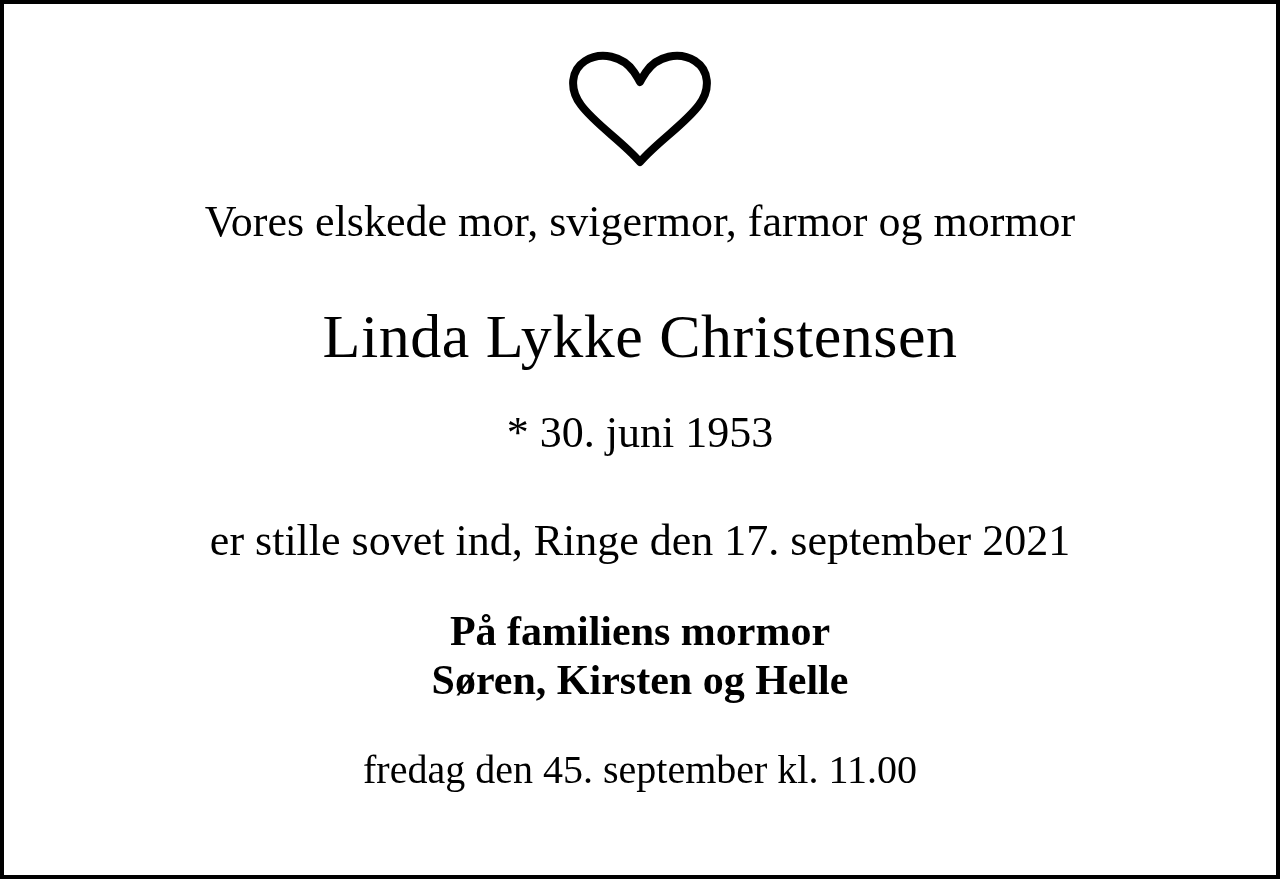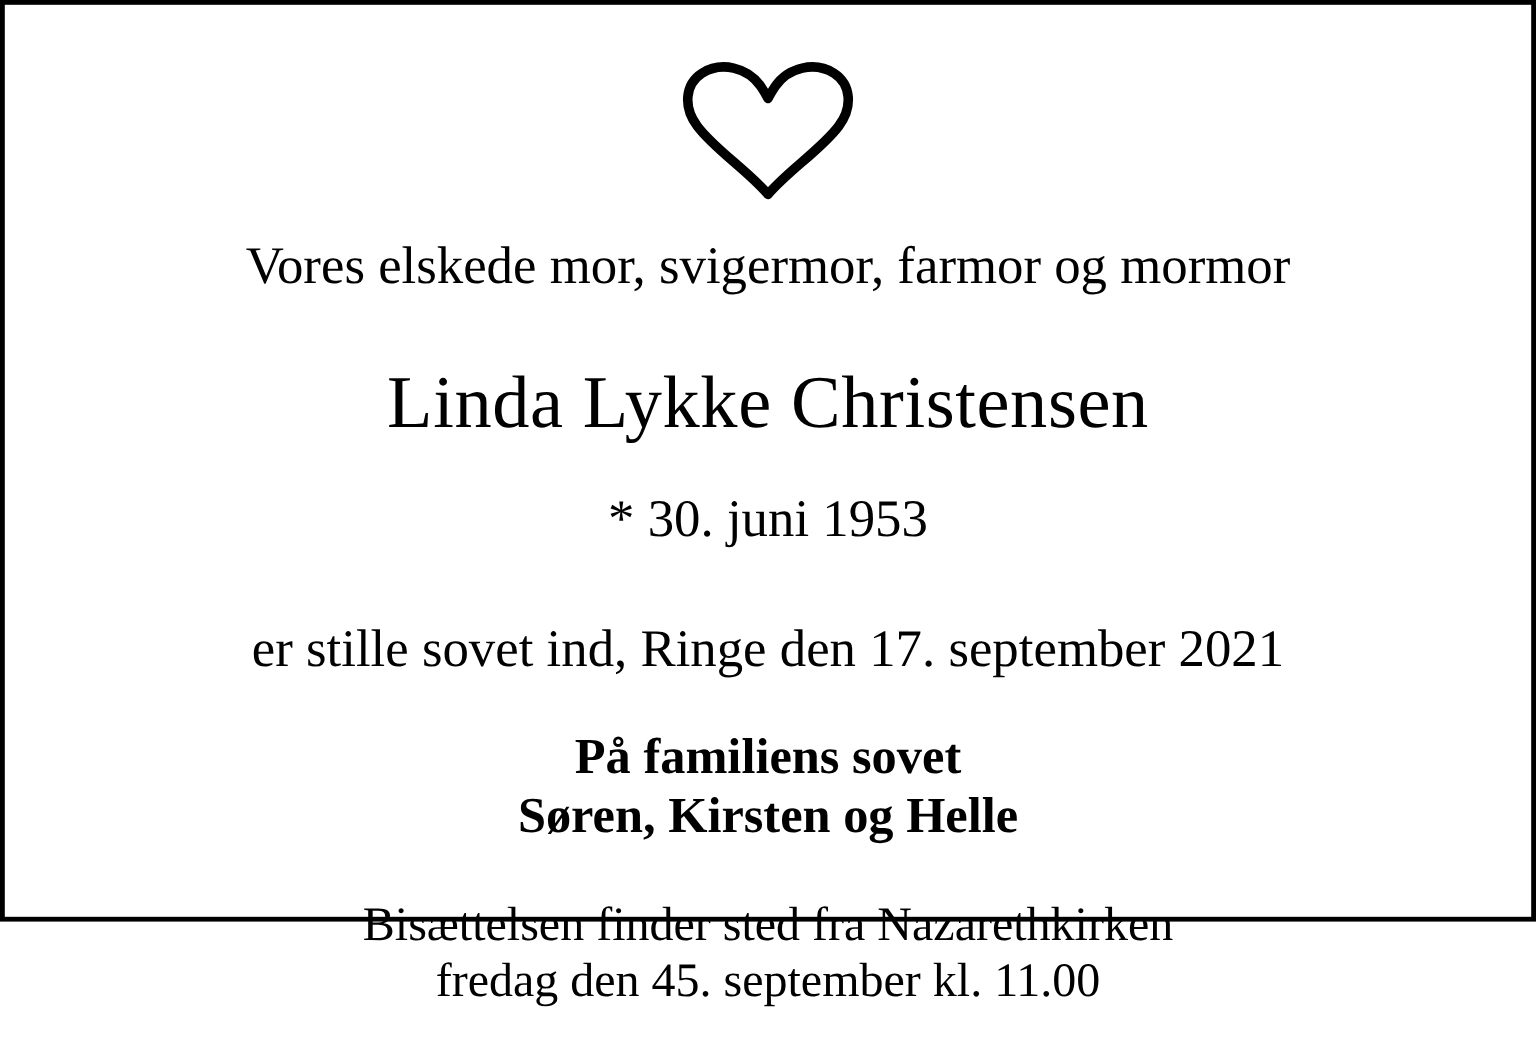--- a/index.html
+++ b/index.html
@@ -10,21 +10,21 @@
   body {
     width: 1280px;
     height: 879px;
     font-family: "Liberation Serif", serif;
     color: #000000;
     overflow: hidden;
   }
   .notice {
     box-sizing: border-box;
     width: 1280px;
-    height: 768px;
+    height: 879px;
     border: 4px solid #000000;
     background: #ffffff;
     display: flex;
     flex-direction: column;
     align-items: center;
     padding-top: 46px;
   }
   .heart-wrap {
     width: 100%;
     display: flex;
@@ -82,22 +82,21 @@
 
   <div class="line intro">Vores elskede mor, svigermor, farmor og mormor</div>
 
   <div class="line name">Linda Lykke Christensen</div>
 
   <div class="line born">* 30. juni 1953</div>
 
   <div class="line died">er stille sovet ind, Ringe den 17. september 2021</div>
 
   <div class="family-block">
-    <div class="line">På familiens sovet</div>
+    <div class="line">På familiens mormor</div>
     <div class="line">Søren, Kirsten og Helle</div>
   </div>
 
   <div class="service-block">
-    <div class="line">Bisættelsen finder sted fra Nazarethkirken</div>
     <div class="line">fredag den 45. september kl. 11.00</div>
   </div>
 
 </div>
 
 </body></html>

